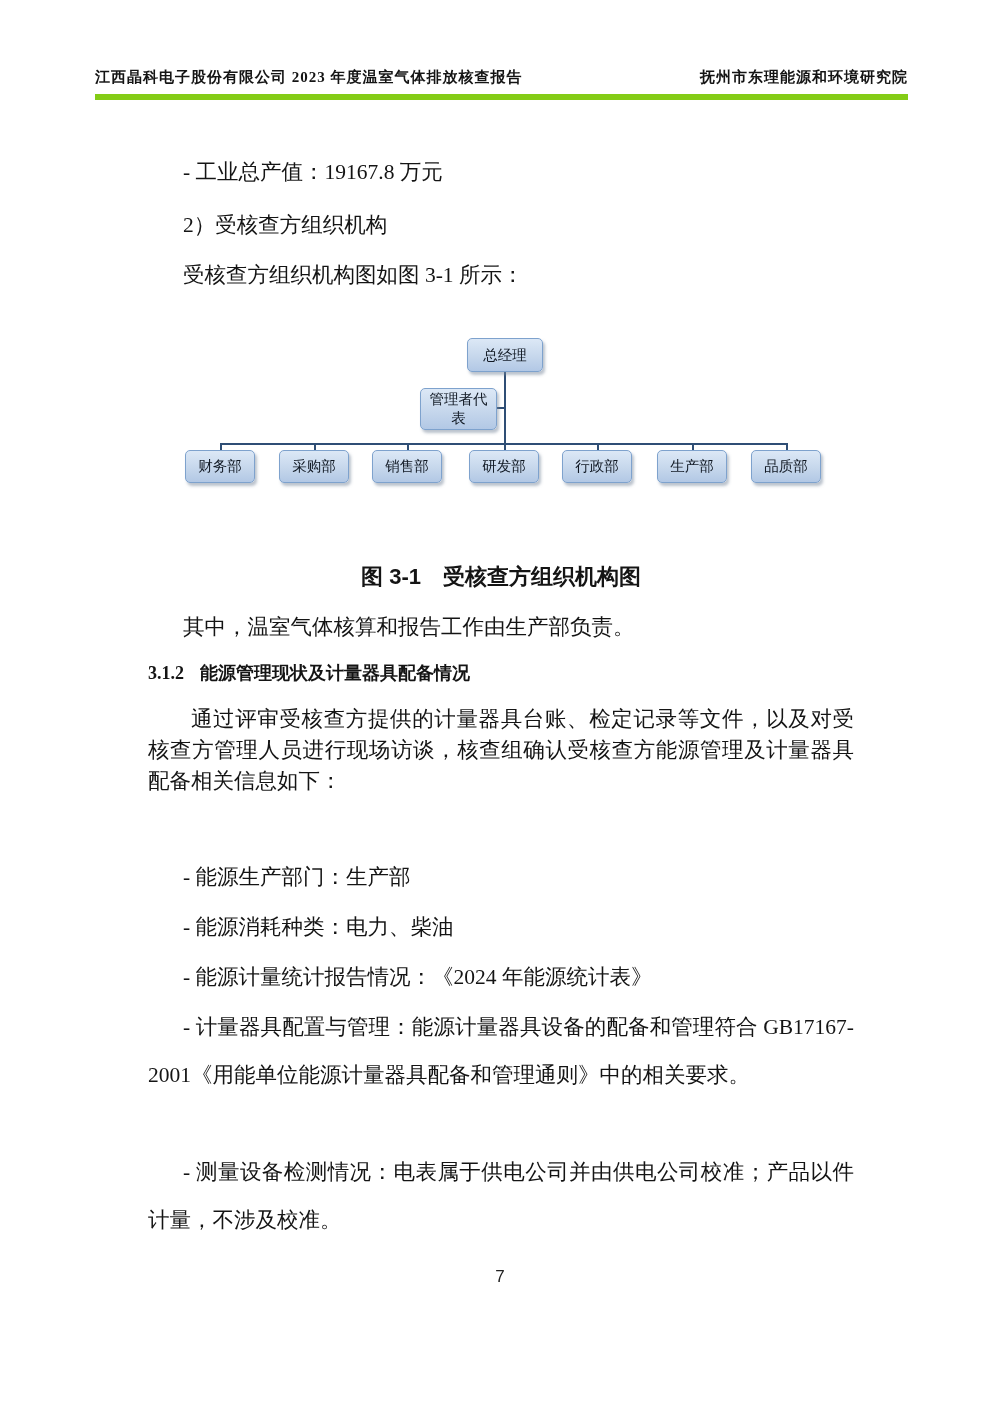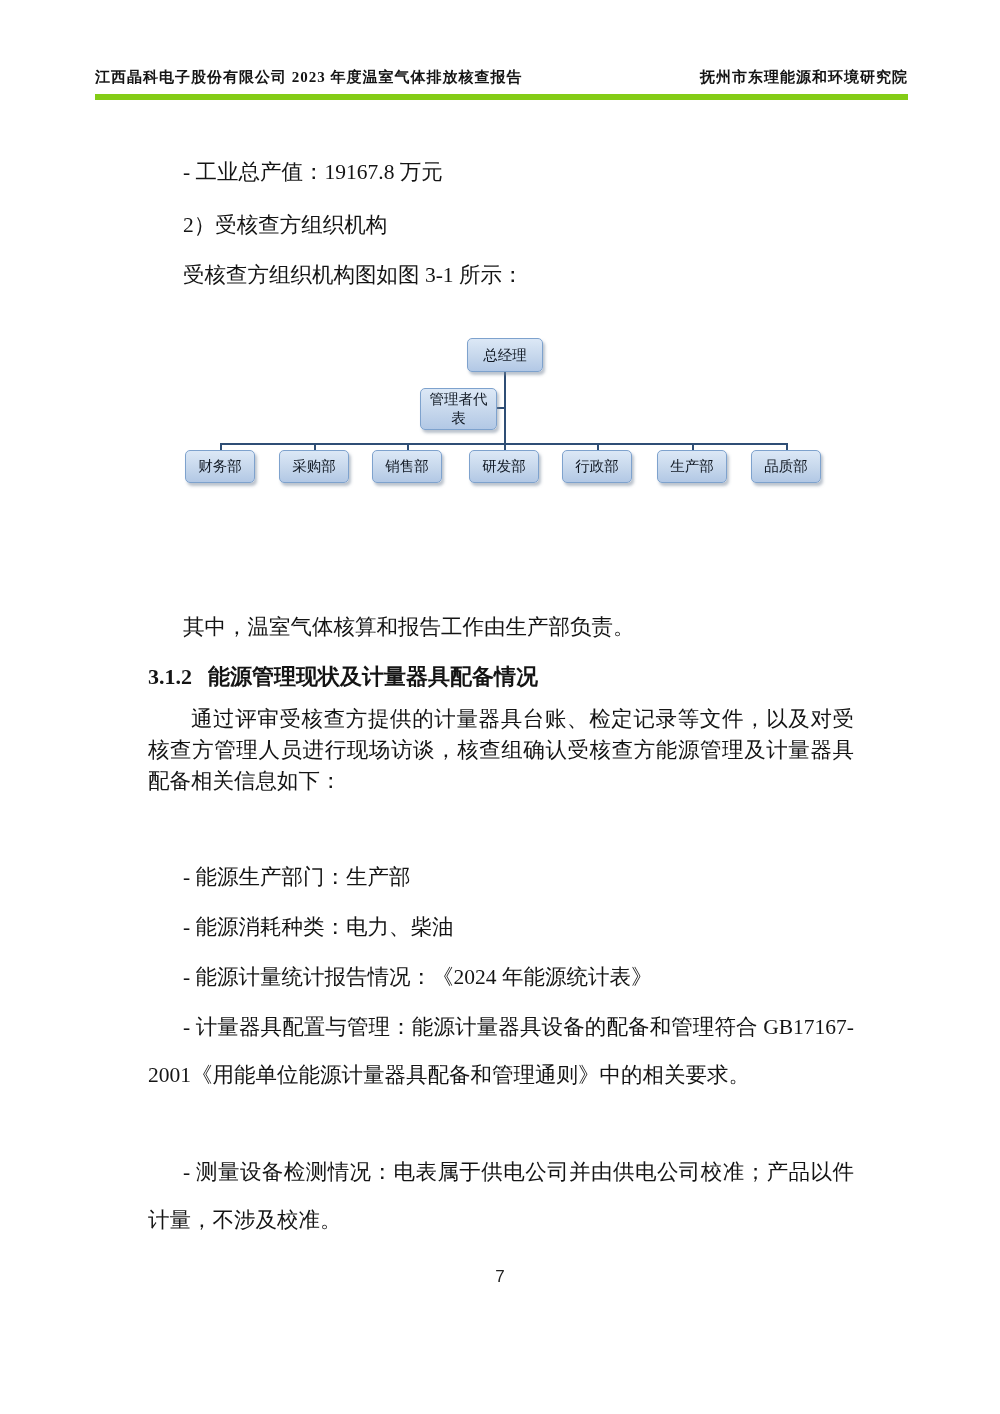--- a/index.html
+++ b/index.html
@@ -30,21 +30,21 @@
   .indent{text-indent:35px;}
   .para3{line-height:31px;}
   .bullets{line-height:48px;}
   .caption{
     position:absolute;left:148px;width:706px;
     text-align:center;font-weight:bold;font-size:22px;line-height:50px;
     font-family:"Liberation Sans","DejaVu Sans",sans-serif;
   }
   .heading{
     position:absolute;left:148px;width:760px;
-    font-weight:bold;font-size:22px;line-height:50px;
+    font-weight:bold;font-size:18px;line-height:50px;
     font-family:"Liberation Sans","DejaVu Sans",sans-serif;
   }
   .heading .sec-num{font-family:"Liberation Serif","DejaVu Serif",serif;}
   .heading .sec-title{margin-left:16px;}
   
   .orgchart{position:absolute;left:148px;top:330px;width:706px;height:165px;}
   .ocbox{
     position:absolute;box-sizing:border-box;
     background:linear-gradient(180deg,var(--oc-fill-top,#dce8f6) 0%,#c6d7ec 55%,var(--oc-fill-bottom,#b2c8e5) 100%);
     border:1px solid var(--oc-border,#7ea2cd);
@@ -97,20 +97,21 @@
     <div class="ocbox oc-staff">管理者代表</div>
     <div class="ocbox oc-dept" style="left:37px;">财务部</div>
     <div class="ocbox oc-dept" style="left:131px;">采购部</div>
     <div class="ocbox oc-dept" style="left:224px;">销售部</div>
     <div class="ocbox oc-dept" style="left:321px;">研发部</div>
     <div class="ocbox oc-dept" style="left:414px;">行政部</div>
     <div class="ocbox oc-dept" style="left:509px;">生产部</div>
     <div class="ocbox oc-dept" style="left:603px;">品质部</div>
   </div>
 
+  <p class="caption" style="top:530px;">图 3-1　受核查方组织机构图</p>
 
   <p class="tline indent" style="top:580px;">其中，温室气体核算和报告工作由生产部负责。</p>
 
   <p class="heading" style="top:630px;">
     <span class="sec-num">3.1.2</span><span class="sec-title">能源管理现状及计量器具配备情况</span>
   </p>
 
   <p class="tline para3" style="top:682px;text-indent:43px;">通过评审受核查方提供的计量器具台账、检定记录等文件，以及对受核查方管理人员进行现场访谈，核查组确认受核查方能源管理及计量器具配备相关信息如下：</p>
 
   <p class="tline bullets indent" style="top:831px;">- 能源生产部门：生产部</p>

